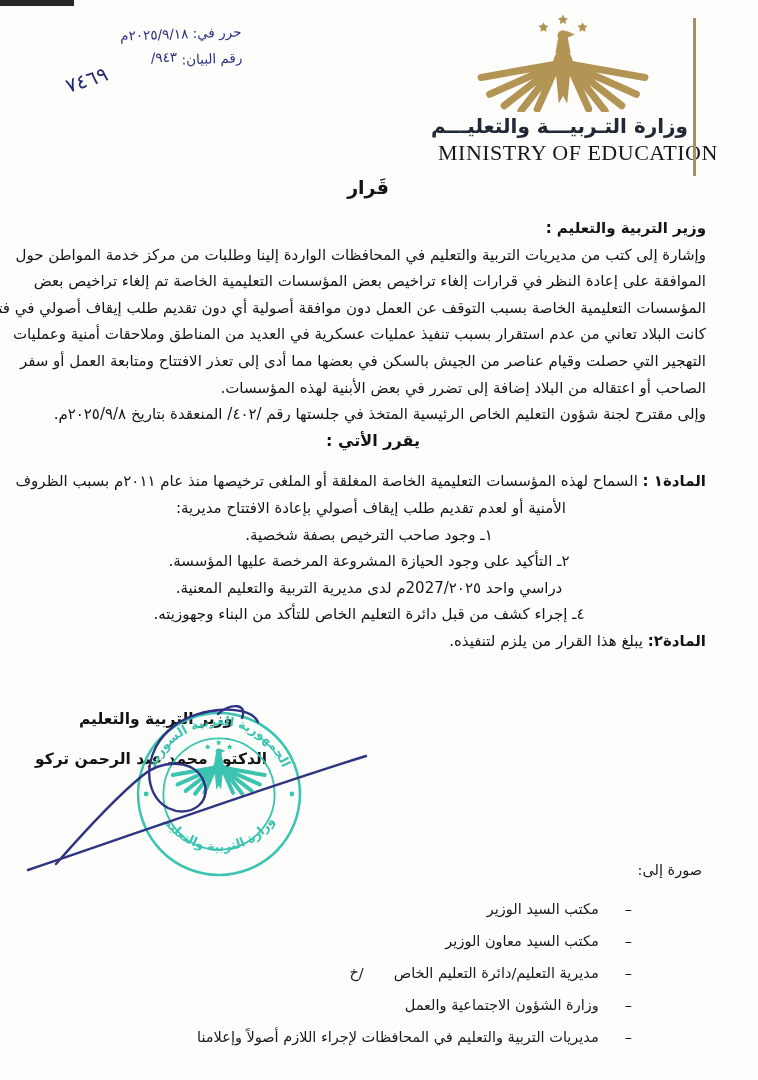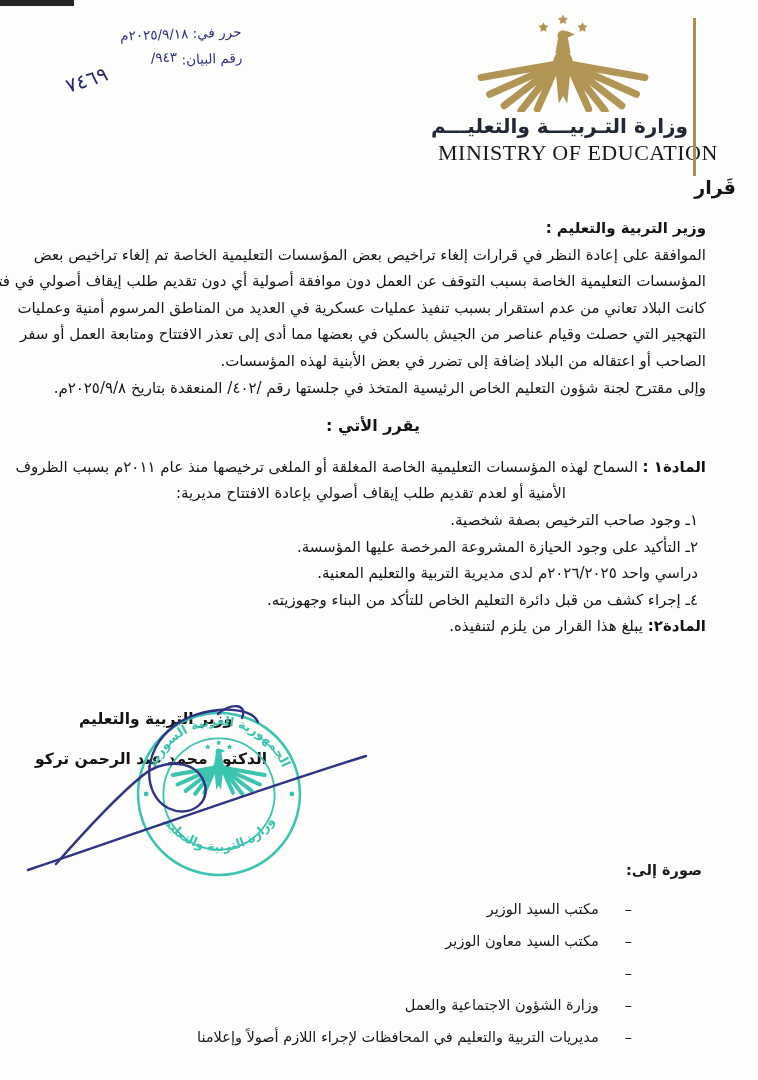--- a/index.html
+++ b/index.html
@@ -41,55 +41,55 @@
   }
   .logo-en{
     font-family:Liberation Serif, serif;
     font-size:22px;color:#15181e;letter-spacing:0.5px;
     margin-top:2px;white-space:nowrap;
   }
   .gold-bar{position:absolute;top:18px;right:62px;width:3px;height:158px;background:#ab8f55;}
   
   .doc-title{
     position:absolute;top:176px;left:0;width:736px;
-    text-align:right;font-size:19px;font-weight:bold;
+    text-align:center;font-size:19px;font-weight:bold;
   }
   
   .body{
     position:absolute;top:215px;right:52px;left:40px;
     direction:rtl;text-align:right;
     font-size:15px;line-height:26.6px;
   }
   .bline{white-space:nowrap;}
   .bold{font-weight:bold;}
   .decree-heading{
     text-align:center;font-weight:bold;font-size:16px;
-    margin:12px 0 14px 0;
+    margin:0 0 14px 0;
   }
   .indent-a{padding-right:140px;}
   .indent-b{padding-right:35px;}
-  .cond{padding-right:8px;}
+  .cond{padding-right:8px;text-align:center;}
   
   .sig-title{
     position:absolute;top:710px;left:72px;width:168px;
     direction:rtl;text-align:center;font-weight:bold;font-size:15.5px;white-space:nowrap;
   }
   .sig-name{
     position:absolute;top:750px;left:26px;width:250px;
     direction:rtl;text-align:center;font-weight:bold;font-size:15.5px;white-space:nowrap;
   }
   .stamp{position:absolute;top:708px;left:133px;color:#3bc4af;}
   .stamp text{font-weight:bold;}
   .signature-ink{position:absolute;top:692px;left:22px;z-index:3;}
   
   .copies{
     position:absolute;top:862px;right:56px;left:30px;
     direction:rtl;font-size:14.5px;color:#16181c;
   }
-  .copies-header{font-weight:bold;margin-bottom:20px;}
+  .copies-header{font-weight:normal;margin-bottom:20px;}
   .copy-item{display:flex;flex-direction:row;gap:26px;padding-right:70px;margin-top:10px;line-height:22px;}
   .copy-item .dash{flex:none;}
   .copy-note{margin-right:30px;}
   svg.defs{position:absolute;width:0;height:0;}
 </style>
 </head>
 <body>
 
 <svg class="defs" aria-hidden="true">
   <defs>
@@ -133,37 +133,38 @@
     </svg>
     <div class="logo-ar">وزارة التـربيـــة والتعليـــم</div>
     <div class="logo-en">MINISTRY OF EDUCATION</div>
   </div>
   <div class="gold-bar"></div>
 
   <div class="doc-title">قَرار</div>
 
   <div class="body">
     <div class="bline bold">وزير التربية والتعليم :</div>
+    <div class="bline">وإشارة إلى كتب من مديريات التربية والتعليم في المحافظات الواردة إلينا وطلبات من مركز خدمة المواطن حول</div>
     <div class="bline">الموافقة على إعادة النظر في قرارات إلغاء تراخيص بعض المؤسسات التعليمية الخاصة تم إلغاء تراخيص بعض</div>
     <div class="bline">المؤسسات التعليمية الخاصة بسبب التوقف عن العمل دون موافقة أصولية أي دون تقديم طلب إيقاف أصولي في فترة</div>
-    <div class="bline">كانت البلاد تعاني من عدم استقرار بسبب تنفيذ عمليات عسكرية في العديد من المناطق المرسوم أمنية وعمليات</div>
+    <div class="bline">كانت البلاد تعاني من عدم استقرار بسبب تنفيذ عمليات عسكرية في العديد من المناطق وملاحقات أمنية وعمليات</div>
     <div class="bline">التهجير التي حصلت وقيام عناصر من الجيش بالسكن في بعضها مما أدى إلى تعذر الافتتاح ومتابعة العمل أو سفر</div>
     <div class="bline">الصاحب أو اعتقاله من البلاد إضافة إلى تضرر في بعض الأبنية لهذه المؤسسات.</div>
     <div class="bline">وإلى مقترح لجنة شؤون التعليم الخاص الرئيسية المتخذ في جلستها رقم /٤٠٢/ المنعقدة بتاريخ ٢٠٢٥/٩/٨م.</div>
 
     <div class="decree-heading">يقرر الأتي :</div>
 
     <div class="bline">
       <span class="bold">المادة١ :</span>
       <span>السماح لهذه المؤسسات التعليمية الخاصة المغلقة أو الملغى ترخيصها منذ عام ٢٠١١م بسبب الظروف</span>
     </div>
     <div class="bline indent-a">الأمنية أو لعدم تقديم طلب إيقاف أصولي بإعادة الافتتاح مديرية:</div>
     <div class="bline cond">١ـ وجود صاحب الترخيص بصفة شخصية.</div>
     <div class="bline cond">٢ـ التأكيد على وجود الحيازة المشروعة المرخصة عليها المؤسسة.</div>
-    <div class="bline cond indent-b">دراسي واحد ٢٠٢٦/٢٠٢٥م لدى مديرية التربية والتعليم المعنية.</div>
+    <div class="bline cond indent-b">دراسي واحد 2027/٢٠٢٥م لدى مديرية التربية والتعليم المعنية.</div>
     <div class="bline cond">٤ـ إجراء كشف من قبل دائرة التعليم الخاص للتأكد من البناء وجهوزيته.</div>
     <div class="bline">
       <span class="bold">المادة٢:</span>
       <span>يبلغ هذا القرار من يلزم لتنفيذه.</span>
     </div>
   </div>
 
   <div class="sig-title">وزير التربية والتعليم</div>
   <div class="sig-name">الدكتور محمد عبد الرحمن تركو</div>
 
@@ -198,20 +199,21 @@
     <div class="copy-item">
       <span class="dash">–</span>
       <span class="copy-label">مكتب السيد الوزير</span>
     </div>
     <div class="copy-item">
       <span class="dash">–</span>
       <span class="copy-label">مكتب السيد معاون الوزير</span>
     </div>
     <div class="copy-item">
       <span class="dash">–</span>
+      <span class="copy-label"><span>مديرية التعليم/دائرة التعليم الخاص</span><span class="copy-note">/خ</span></span>
     </div>
     <div class="copy-item">
       <span class="dash">–</span>
       <span class="copy-label">وزارة الشؤون الاجتماعية والعمل</span>
     </div>
     <div class="copy-item">
       <span class="dash">–</span>
       <span class="copy-label">مديريات التربية والتعليم في المحافظات لإجراء اللازم أصولاً وإعلامنا</span>
     </div>
   </div>

